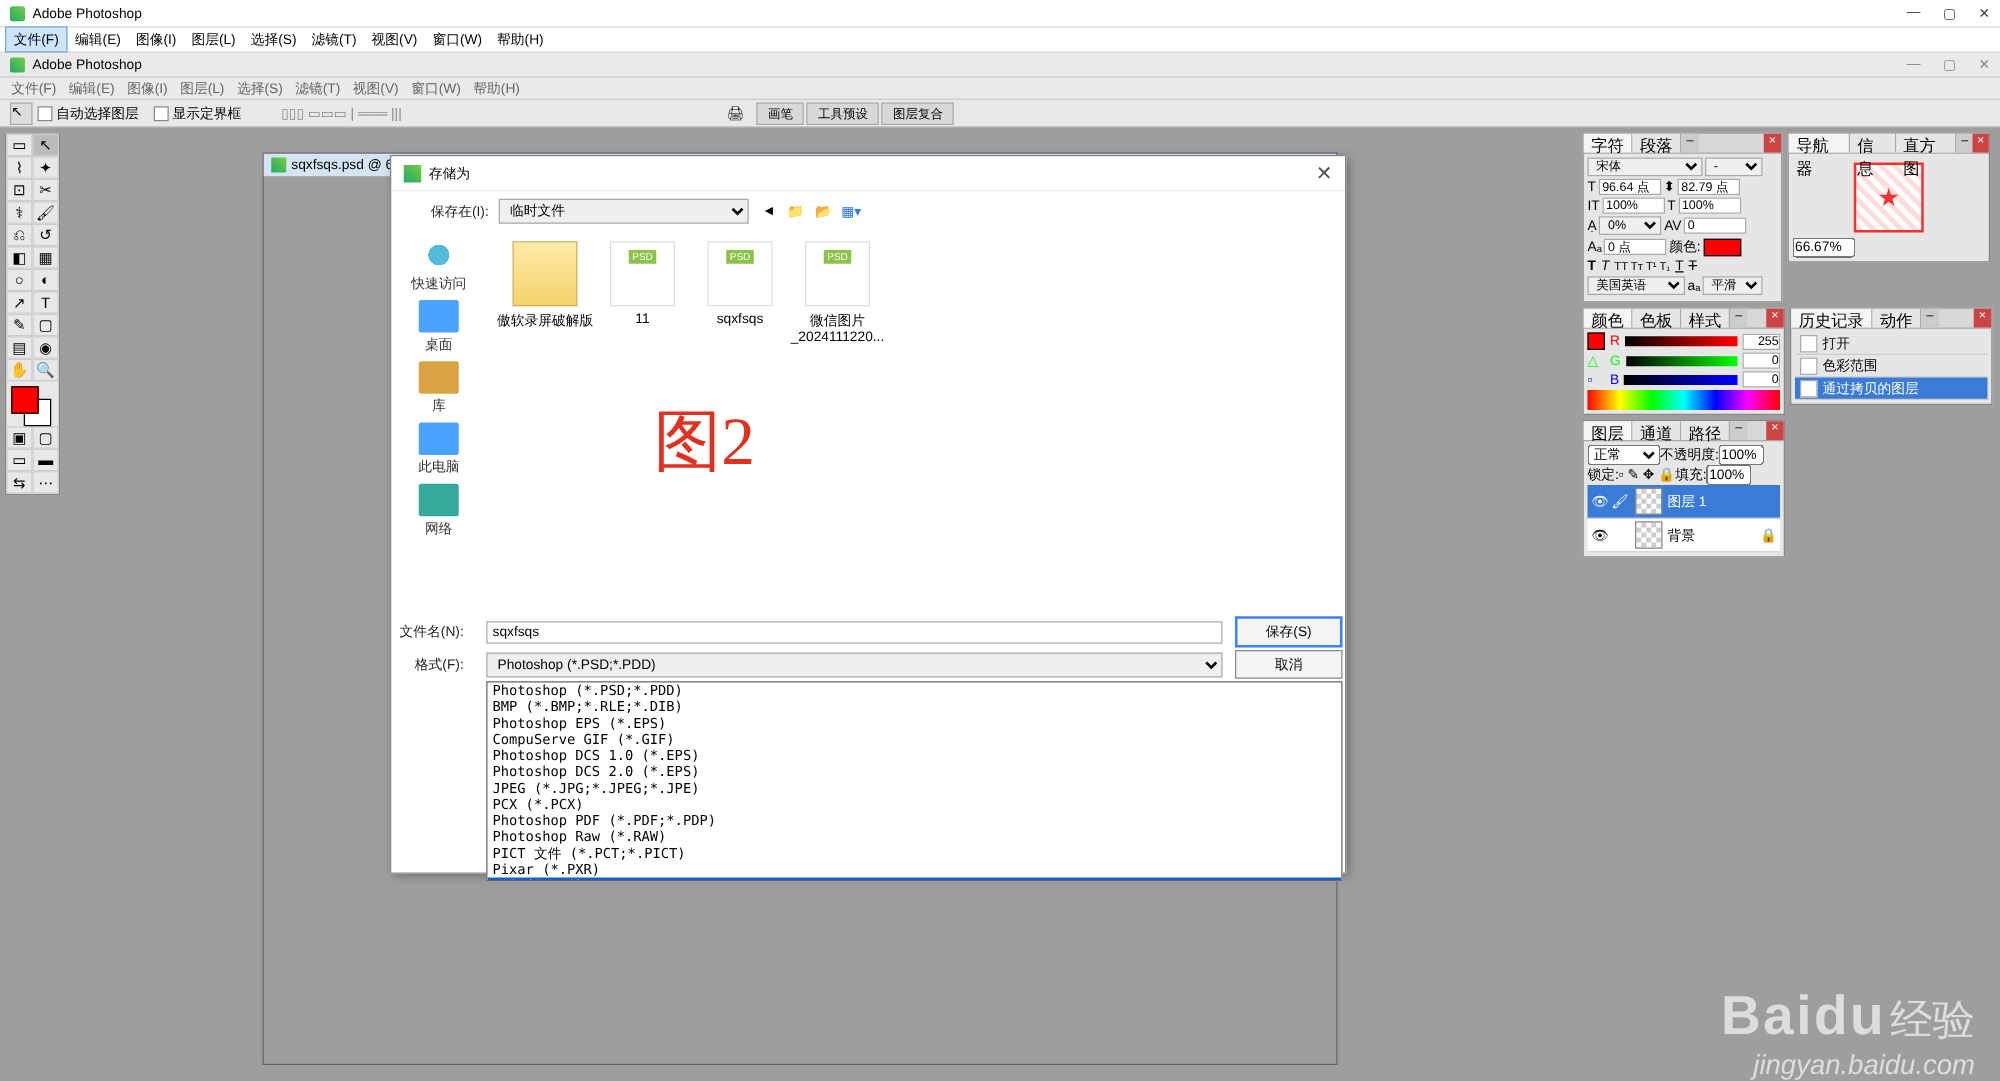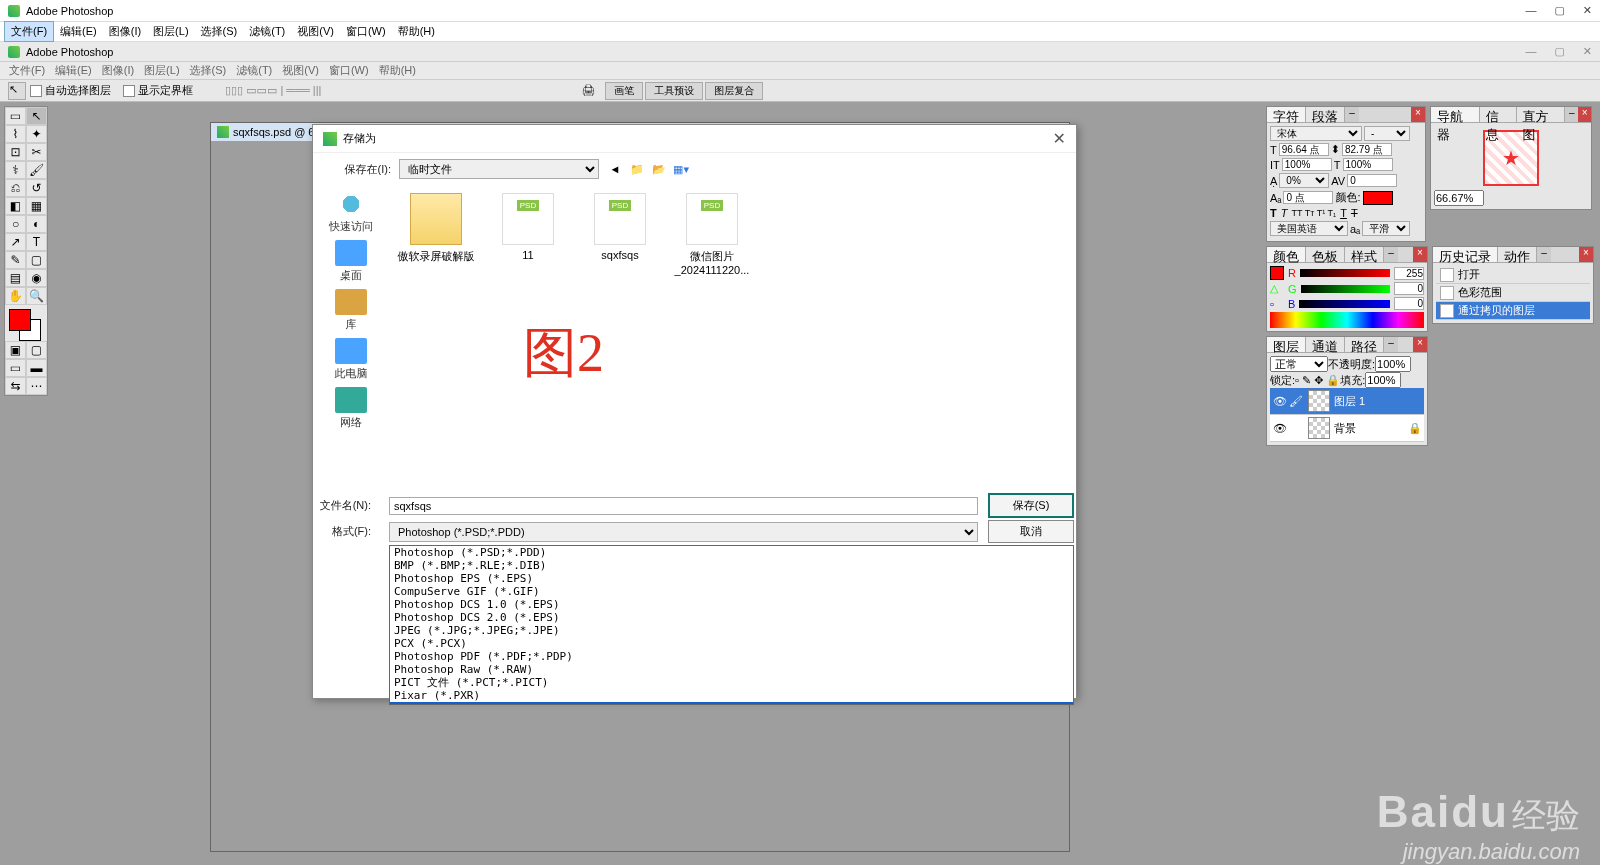--- a/index.html
+++ b/index.html
@@ -39,30 +39,30 @@
 .savedlg .srow{display:flex;align-items:center;padding:6px 14px}
 .savedlg .lbl{width:64px;text-align:right;margin-right:8px;color:#222}
 .savedlg select,.savedlg input[type=text]{border:1px solid #aaa;padding:2px 4px;font-size:11px}
 .savedlg .navicons{margin-left:8px;display:flex;gap:6px}
 .savedlg .navicons span{width:16px;height:16px;display:inline-flex;align-items:center;justify-content:center}
 .savedlg .body{display:flex;height:300px}
 .savedlg .places{width:76px;display:flex;flex-direction:column;align-items:center;gap:6px;padding-top:6px}
 .savedlg .place{display:flex;flex-direction:column;align-items:center;font-size:10px;color:#333}
 .savedlg .place .pic{width:32px;height:26px;background:#4aa3ff;border-radius:2px;margin-bottom:2px}
 .savedlg .place.star .pic{background:radial-gradient(circle,#5bd 40%,transparent 41%)}
-.savedlg .filearea{flex:1;background:#fff;padding:8px;display:flex;gap:14px;align-items:flex-start;position:relative}
+.savedlg .filearea{flex:1;background:#fff;padding:8px;display:flex;align-items:flex-start;position:relative}
 .fileitem{width:78px;display:flex;flex-direction:column;align-items:center;font-size:10px;text-align:center}
 .fileitem .thumb{width:52px;height:52px;border:1px solid #ddd;margin-bottom:4px;display:flex;align-items:center;justify-content:center;background:#fff}
 .fileitem .thumb.folder{background:linear-gradient(#ffe9a8,#f5d36b);border:1px solid #d4a94a}
 .fileitem .thumb.psd::before{content:"PSD";background:#8bc34a;color:#fff;font-size:8px;padding:1px 3px;position:relative;top:-14px}
 .annot{position:absolute;left:134px;top:132px;font-size:54px;color:#e03020;font-family:SimSun,serif;font-weight:400}
 .savedlg .bottom{padding:8px 2px;display:grid;grid-template-columns:64px 1fr 86px;gap:2px 10px;align-items:center}
 .savedlg .bottom .lbl{width:auto}
 .savedlg .btn{border:1px solid #888;background:#f4f4f4;padding:3px 0;text-align:center;font-size:11px}
-.savedlg .btn.primary{border:2px solid #0f766e}
+.savedlg .btn.primary{border:2px solid #3b82f6}
 .formatlist{grid-column:2/4;border:1px solid #666;background:#fff;max-height:160px;overflow:hidden}
 .formatlist .fopt{padding:0 4px;font-family:SimSun,monospace;font-size:11px;line-height:13px;white-space:nowrap}
 .formatlist .fopt.sel{background:#1060d0;color:#fff}
 .panels{position:absolute;right:4px;top:4px;width:330px;display:flex;gap:4px;flex-wrap:wrap;align-items:flex-start}
 .panel{background:#e6e6e6;border:1px solid #888;width:160px}
 .panel .ptabs{display:flex;background:#d8d8d8;border-bottom:1px solid #aaa;height:16px}
 .panel .ptab{padding:1px 6px;font-size:13px;background:#e6e6e6;border-right:1px solid #aaa}
 .panel .ptab.active{background:#f4f4f4}
 .panel .pclose{margin-left:auto;width:14px;background:#c44;color:#fff;text-align:center;font-size:10px}
 .panel .pmin{width:14px;background:#ccc;text-align:center;font-size:10px}

